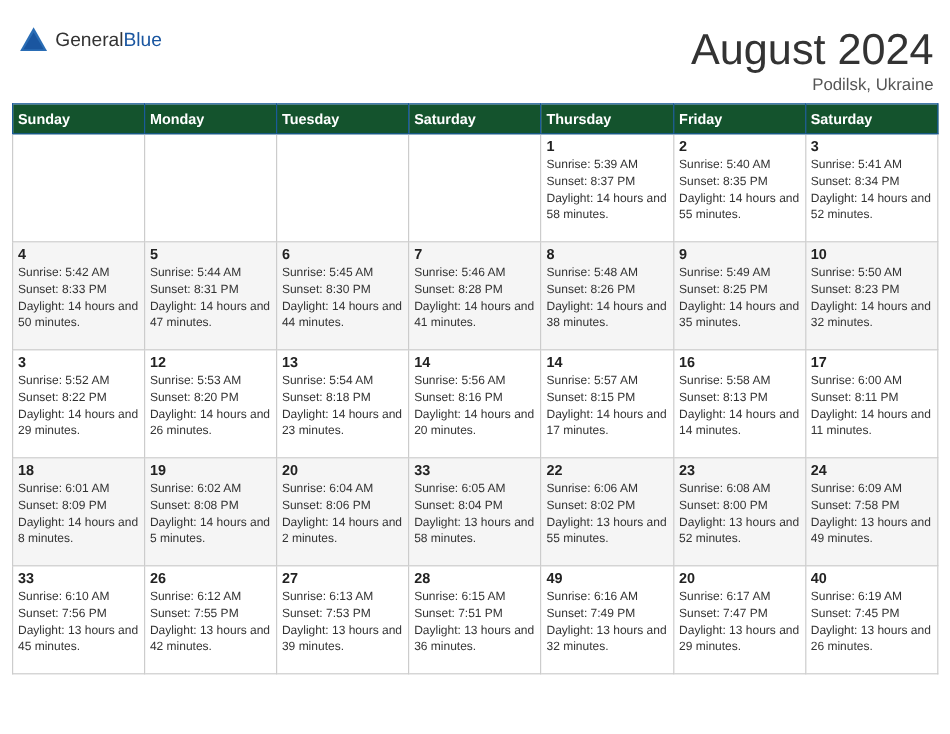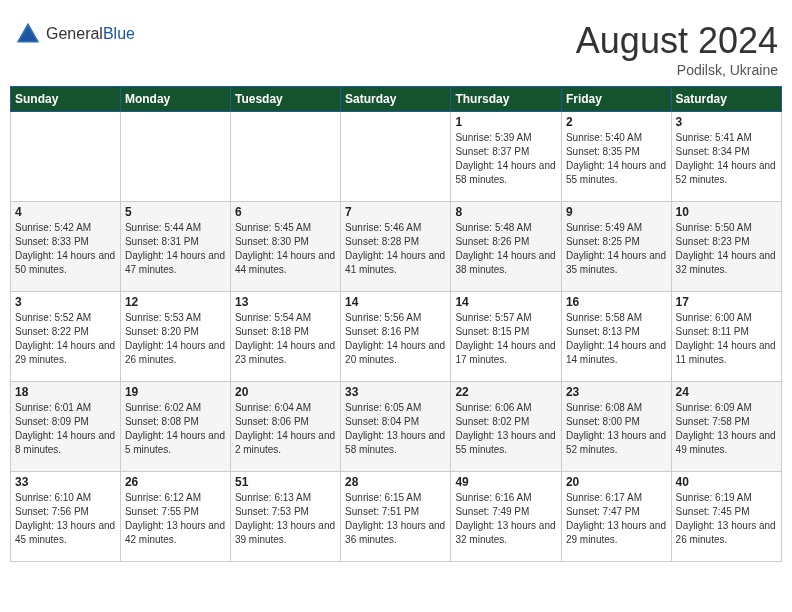--- a/index.html
+++ b/index.html
@@ -224,21 +224,21 @@
       <tr>
         <td>
           <div class="day-num">33</div>
           <div class="day-info">Sunrise: 6:10 AM<br>Sunset: 7:56 PM<br>Daylight: 13 hours and 45 minutes.</div>
         </td>
         <td>
           <div class="day-num">26</div>
           <div class="day-info">Sunrise: 6:12 AM<br>Sunset: 7:55 PM<br>Daylight: 13 hours and 42 minutes.</div>
         </td>
         <td>
-          <div class="day-num">51</div>
+          <div class="day-num">27</div>
           <div class="day-info">Sunrise: 6:13 AM<br>Sunset: 7:53 PM<br>Daylight: 13 hours and 39 minutes.</div>
         </td>
         <td>
           <div class="day-num">28</div>
           <div class="day-info">Sunrise: 6:15 AM<br>Sunset: 7:51 PM<br>Daylight: 13 hours and 36 minutes.</div>
         </td>
         <td>
           <div class="day-num">49</div>
           <div class="day-info">Sunrise: 6:16 AM<br>Sunset: 7:49 PM<br>Daylight: 13 hours and 32 minutes.</div>
         </td>

